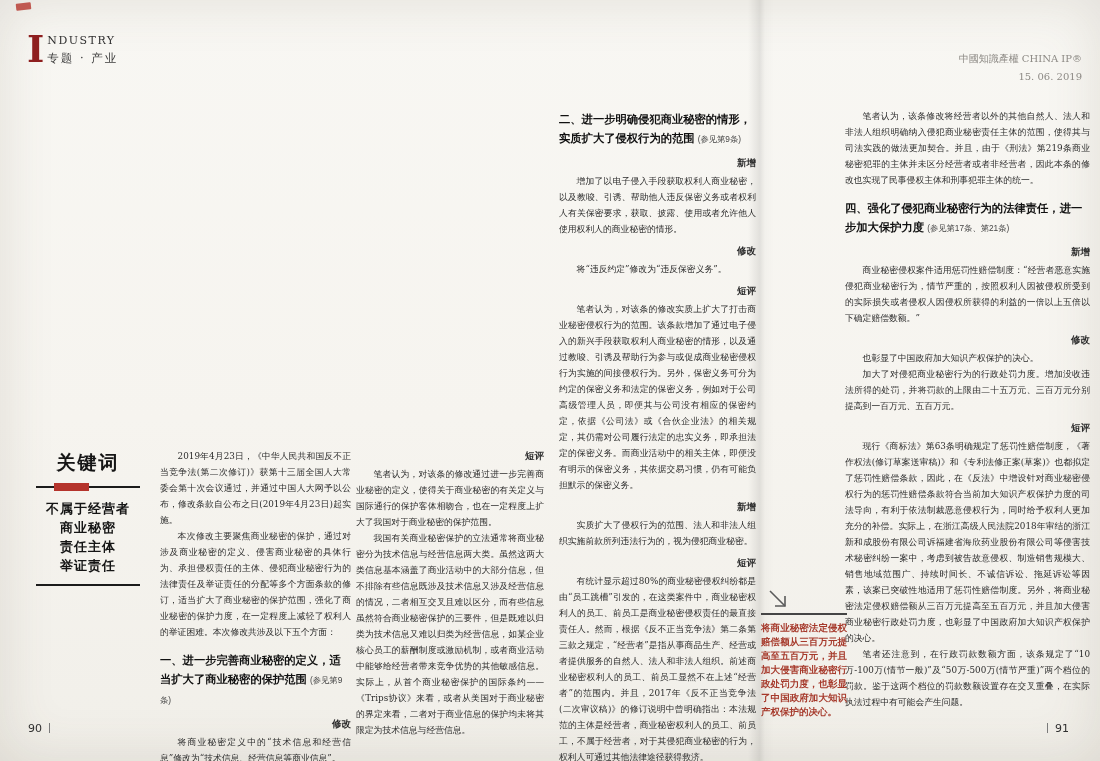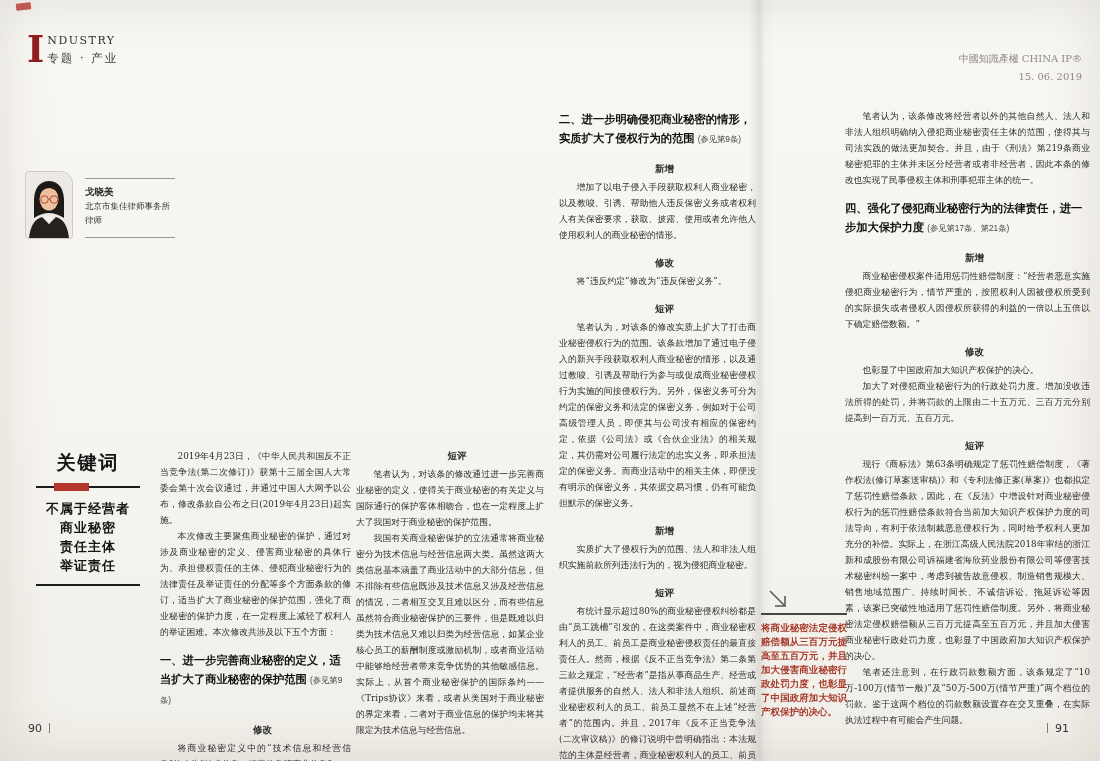--- a/index.html
+++ b/index.html
@@ -42,21 +42,21 @@
   
   .col{position:absolute;font-size:8.8px;line-height:16px;text-align:justify;color:#2c2c2c;}
   .col1{left:160px;top:448px;width:191px;}
   .col2{left:356px;top:448px;width:188px;}
   .col3{left:559px;top:94px;width:197px;}
   .col4{left:845px;top:108px;width:245px;}
   .para{margin:0;text-indent:2em;}
   .h2{font-weight:bold;font-size:11.3px;line-height:19px;margin:11px 0 5px;text-align:left;text-indent:0;color:#111;}
   .h2:first-child{margin-top:16px;}
   .ref{font-size:8.3px;font-weight:normal;color:#454545;}
-  .lbl{font-weight:bold;font-size:9.5px;line-height:15px;margin:12px 0 3px 14px;text-align:center;}
+  .lbl{font-weight:bold;font-size:9.5px;line-height:15px;margin:6px 0 3px 14px;text-align:right;}
 
   
   .pullquote{position:absolute;left:761px;top:588px;width:86px;}
   .pq-arrow{display:block;margin-left:6px;}
   .pq-rule{height:2px;background:#454545;margin:3px 0 6px;}
   .pq-text{font-size:9.5px;line-height:14px;font-weight:bold;color:#a63a2c;text-align:justify;}
 
   
   .pagenum{position:absolute;bottom:26px;font-size:11px;color:#2f2f2f;font-family:"DejaVu Sans","Liberation Sans",sans-serif;}
   .pn-left{left:28px;}
@@ -77,40 +77,20 @@
       <span class="brand-cn">专题 · 产业</span>
     </span>
   </div>
 
   <div class="masthead">
     <div>中國知識產權 CHINA IP®</div>
     <div>15. 06. 2019</div>
   </div>
 
 
-  <div class="author">
-    <div class="portrait">
-      <svg width="46" height="66" viewBox="0 0 46 66" xmlns="http://www.w3.org/2000/svg">
-        <rect width="46" height="66" fill="#eceae4"></rect>
-        <path d="M8 32 Q7 10 23 9 Q39 10 38 32 L38 46 Q30 41 23 41 Q16 41 8 46 Z" fill="#1d1a18"></path>
-        <ellipse cx="23" cy="27" rx="9.5" ry="11.5" fill="#eec09c"></ellipse>
-        <path d="M11 23 Q13 12 23 12 Q33 12 35 23 Q28 16 23 16 Q18 16 11 23 Z" fill="#1d1a18"></path>
-        <circle cx="18.5" cy="27.5" r="3.8" fill="none" stroke="#b5453a" stroke-width="1"></circle>
-        <circle cx="28" cy="27.5" r="3.8" fill="none" stroke="#b5453a" stroke-width="1"></circle>
-        <line x1="22.3" y1="27" x2="24.2" y2="27" stroke="#b5453a" stroke-width="1"></line>
-        <path d="M3 66 Q5 48 16 45 L23 52 L30 45 Q41 48 43 66 Z" fill="#24211f"></path>
-        <path d="M19 45 L23 52 L27 45 Z" fill="#f5f2ec"></path>
-      </svg>
-    </div>
-    <div class="author-info">
-      <div class="author-name">戈晓美</div>
-      <div class="author-line">北京市集佳律师事务所</div>
-      <div class="author-line">律师</div>
-    </div>
-  </div>
 
   <div class="keywords">
     <div class="kw-title">关键词</div>
     <div class="kw-divider">
       <div class="line"></div>
         <div class="redbox"></div>
     </div>
     <div class="kw-item">不属于经营者</div>
     <div class="kw-item">商业秘密</div>
     <div class="kw-item">责任主体</div>

